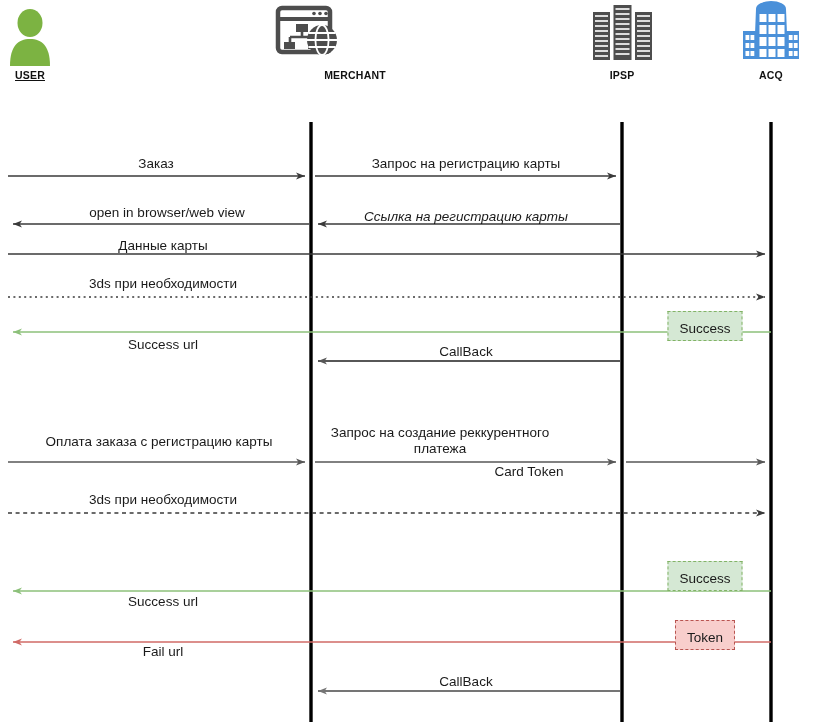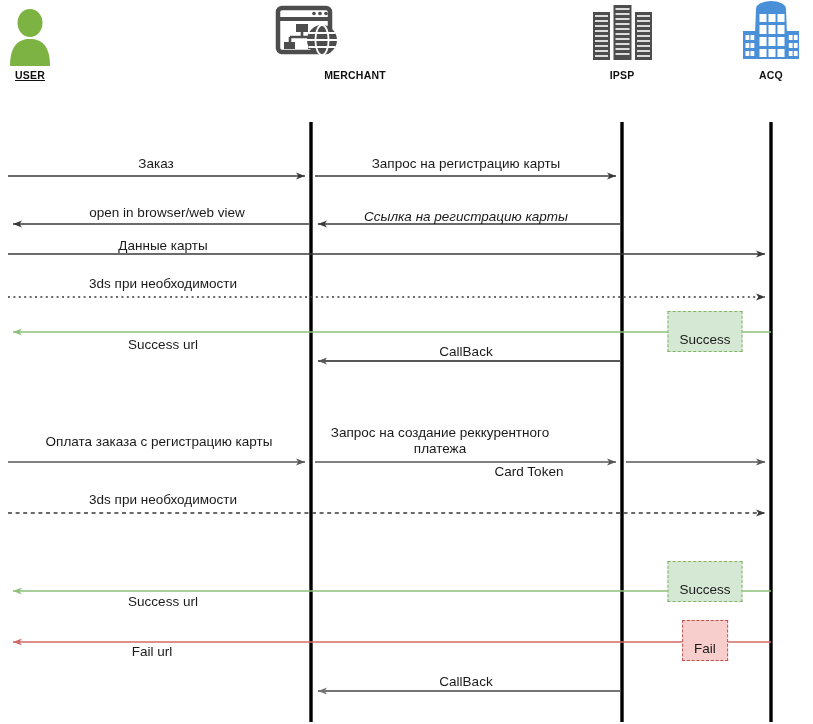--- a/index.html
+++ b/index.html
@@ -43,21 +43,21 @@
   }
   .msg-label.wrap {
     white-space: normal;
     width: 260px;
   }
   .badge {
     position: absolute;
     font-size: 13.5px;
     text-align: center;
     transform: translateX(-50%);
-    padding: 20px 11px 4px 11px;
+    padding: 9px 11px 4px 11px;
     box-sizing: border-box;
     color: #1a1a1a;
     line-height: 15px;
   }
   .badge-success {
     background: #d5e8d4;
     border: 1.5px dashed #82b366;
   }
   .badge-fail {
     background: #f8cecc;
@@ -203,18 +203,18 @@
 <div class="msg-label" style="left:163px; top:337px;">Success url</div>
 <div class="msg-label" style="left:466px; top:344px;">CallBack</div>
 
 <div class="msg-label" style="left:159px; top:434px;">Оплата заказа с регистрацию карты</div>
 <div class="msg-label wrap" style="left:440px; top:425px;">Запрос на создание реккурентного платежа</div>
 <div class="msg-label" style="left:521px; top:464px;margin-left:8px;">Card Token</div>
 
 <div class="msg-label" style="left:163px; top:492px;">3ds при необходимости</div>
 
 <div class="msg-label" style="left:163px; top:594px;">Success url</div>
-<div class="msg-label" style="left:152px; top:644px;">Fail url</div>
+<div class="msg-label" style="left:163px; top:644px;">Fail url</div>
 <div class="msg-label" style="left:466px; top:674px;">CallBack</div>
 
 <div class="badge badge-success" style="left:705px; top:311px;">Success</div>
 <div class="badge badge-success" style="left:705px; top:561px;">Success</div>
-<div class="badge badge-fail" style="left:705px; top:620px;">Fail</div>
+<div class="badge badge-fail" style="left:705px; top:620px;">Token</div>
 
 </body></html>

